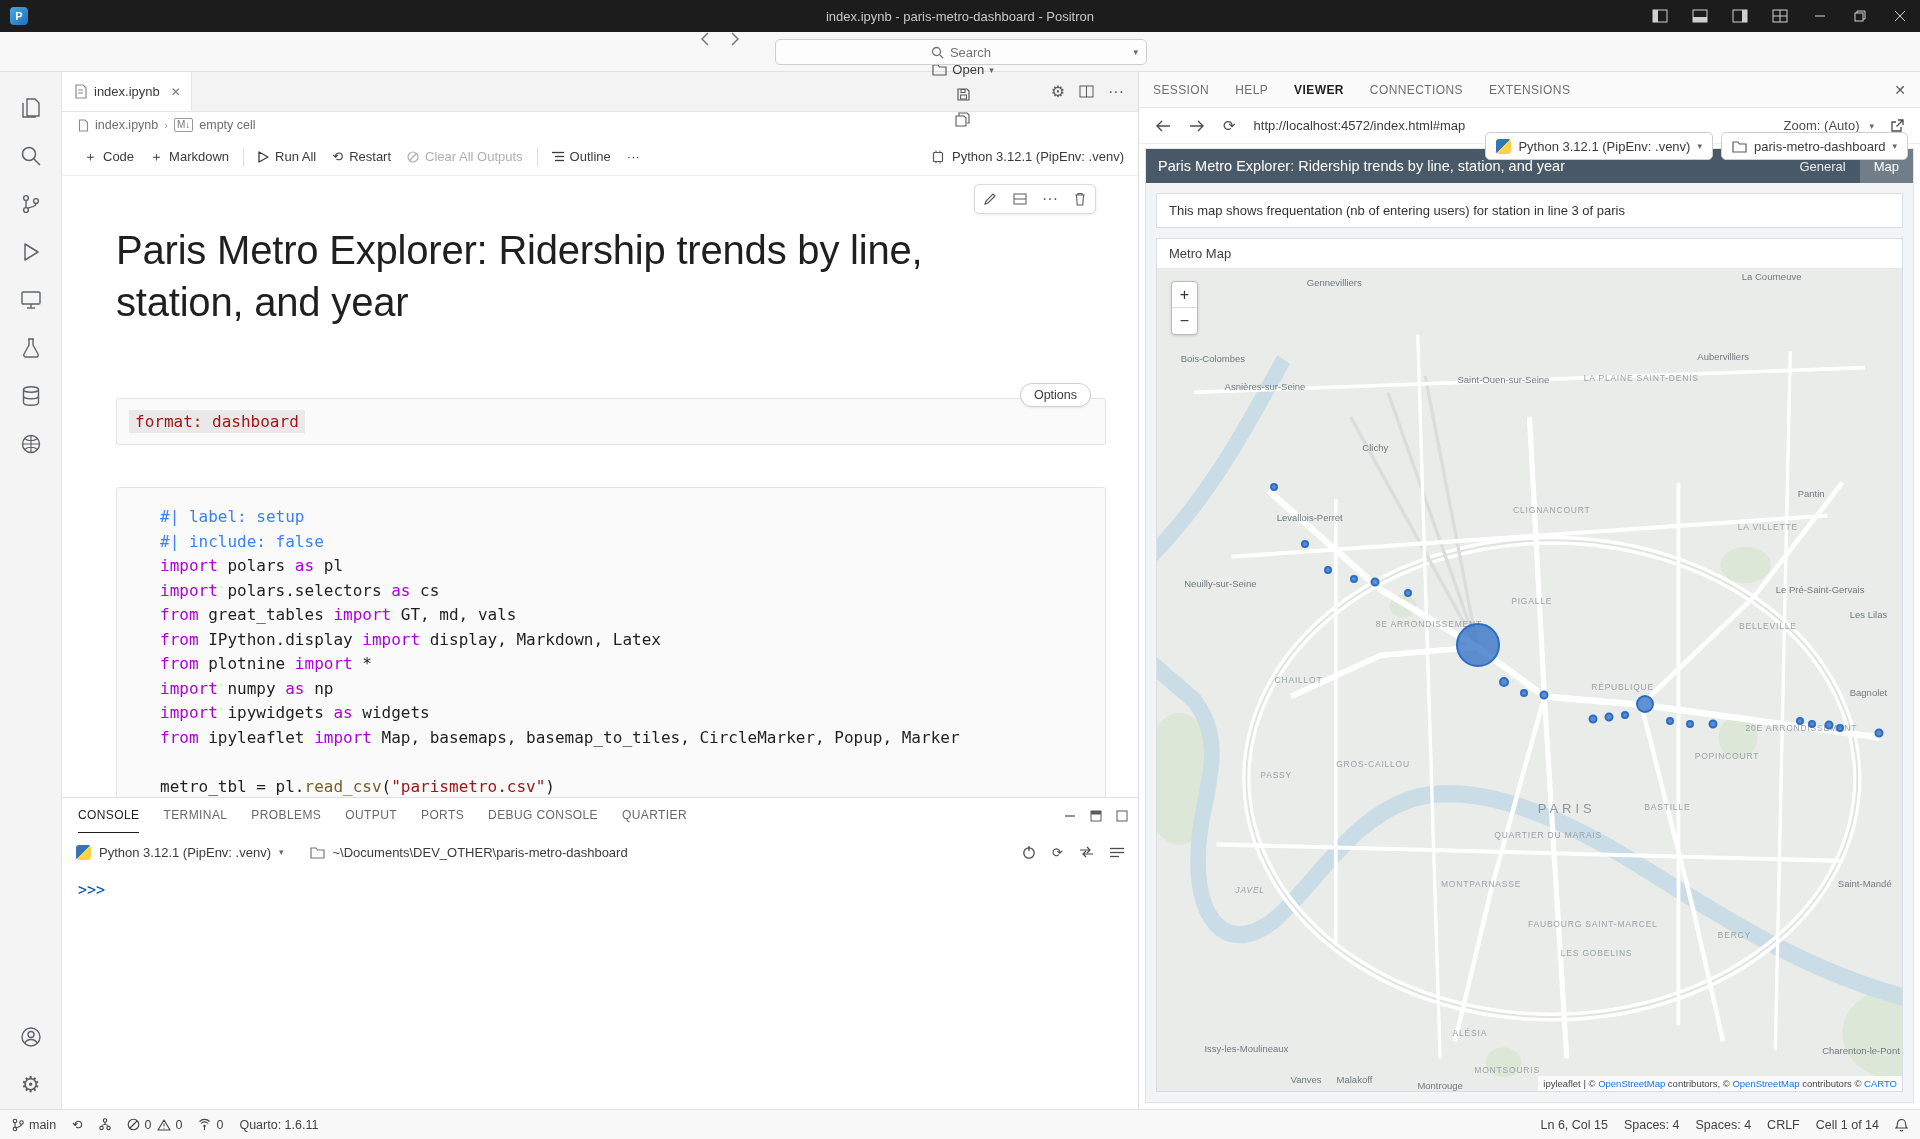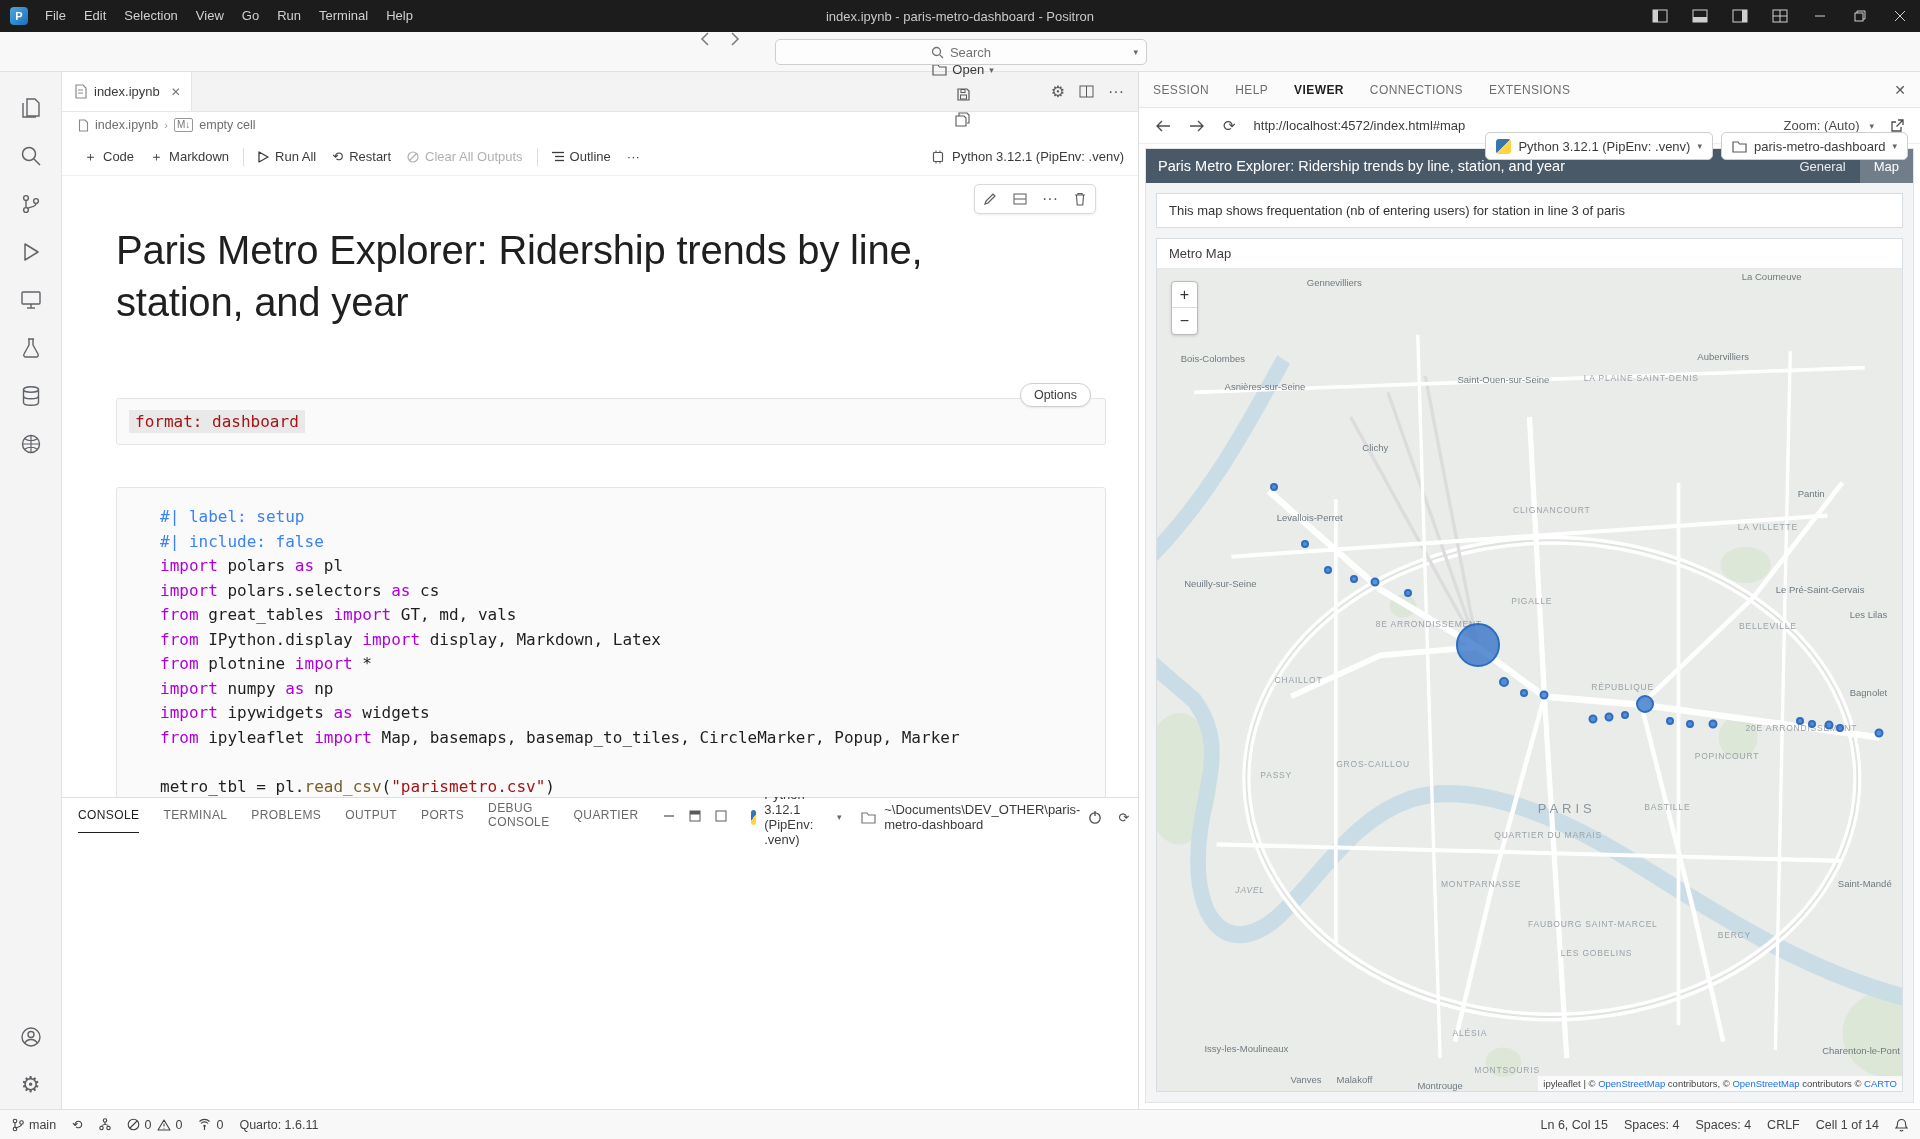--- a/index.html
+++ b/index.html
@@ -64,21 +64,21 @@
   .options-btn { position:absolute; top:-16px; right:14px; background:#fff; border:1px solid #cfcfcf; border-radius:12px; padding:4px 13px; font-size:12.5px; color:#3b3b3b; box-shadow:0 1px 2px rgba(0,0,0,.08); cursor:pointer; }
   .code-cell { padding:17px 16px 17px 43px; }
   .code-line { font-family:"DejaVu Sans Mono",monospace; font-size:16px; line-height:24.5px; white-space:pre; color:#1f1f1f; }
   .tok-cm { color:#3b82f6; }
   .tok-kw { color:#af00db; }
   .tok-st { color:#a31515; }
   .tok-pl { color:#1f1f1f; }
   .tok-fn { color:#795e26; }
 
   
-  .panel { height:312px; border-top:1px solid #e0e0e0; display:flex; background:#fff; }
+  .panel { height:312px; border-top:1px solid #e0e0e0; display:flex; flex-direction:column; background:#fff; }
   .panel-tabs { height:35px; display:flex; align-items:center; padding:0 10px 0 16px; }
   .panel-tabs .ptab { font-size:12px; letter-spacing:.4px; color:#696969; margin-right:24px; height:35px; display:flex; align-items:center; cursor:pointer; border-bottom:1px solid transparent; }
   .panel-tabs .ptab.active { color:#1f1f1f; border-bottom:1px solid #1f1f1f; }
   .panel-tabs-right { margin-left:auto; display:flex; gap:14px; color:#5a5a5a; }
   .console-toolbar { height:38px; display:flex; align-items:center; gap:8px; padding:0 14px; font-size:13px; color:#3b3b3b; }
   .ct-right { margin-left:auto; display:flex; align-items:center; gap:16px; color:#4d4d4d; }
   .console-body { flex:1; font-family:"DejaVu Sans Mono",monospace; font-size:15px; color:#0550ae; padding:10px 16px; }
 
   
   .right-panel { flex:1; border-left:1px solid #ddd; display:flex; flex-direction:column; background:#fff; }
@@ -119,30 +119,20 @@
   .statusbar { height:30px; background:#f8f8f8; border-top:1px solid #e1e1e1; display:flex; align-items:center; font-size:12.5px; color:#424242; padding:0 12px; }
   .sb-item { display:flex; align-items:center; gap:5px; margin-right:16px; cursor:pointer; }
   .sb-right { margin-left:auto; display:flex; align-items:center; }
   .sb-right .sb-item { margin-right:0; margin-left:16px; }
 </style>
 </head>
 <body>
 
 <div class="titlebar">
   <div class="tb-logo">P</div>
-  <div class="menus">
-      <span class="">File</span>
-      <span class="">Edit</span>
-      <span class="">Selection</span>
-      <span class="">View</span>
-      <span class="">Go</span>
-      <span class="">Run</span>
-      <span class="">Terminal</span>
-      <span class="">Help</span>
-    </div>
   <div class="tb-title">index.ipynb - paris-metro-dashboard - Positron</div>
   <div class="tb-right">
     <span class="wicon">
         <svg width="16" height="14" viewBox="0 0 16 14">
           <rect x="1" y="1" width="14" height="12" fill="none" stroke="currentColor"></rect>
           <rect x="1" y="1" width="5" height="12" fill="currentColor"></rect>
         </svg>
       </span>
     <span class="wicon">
         <svg width="16" height="14" viewBox="0 0 16 14">

